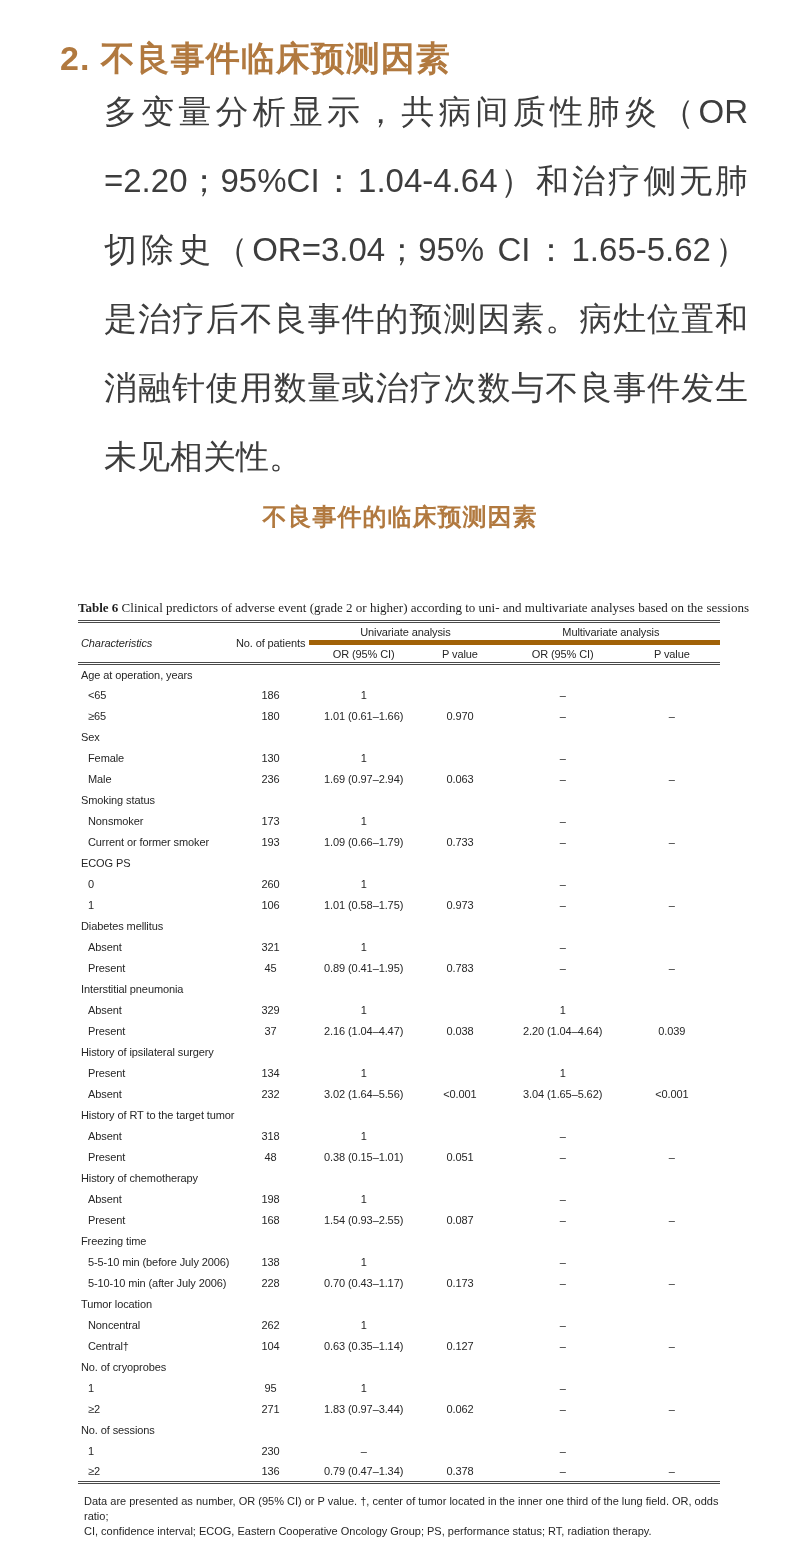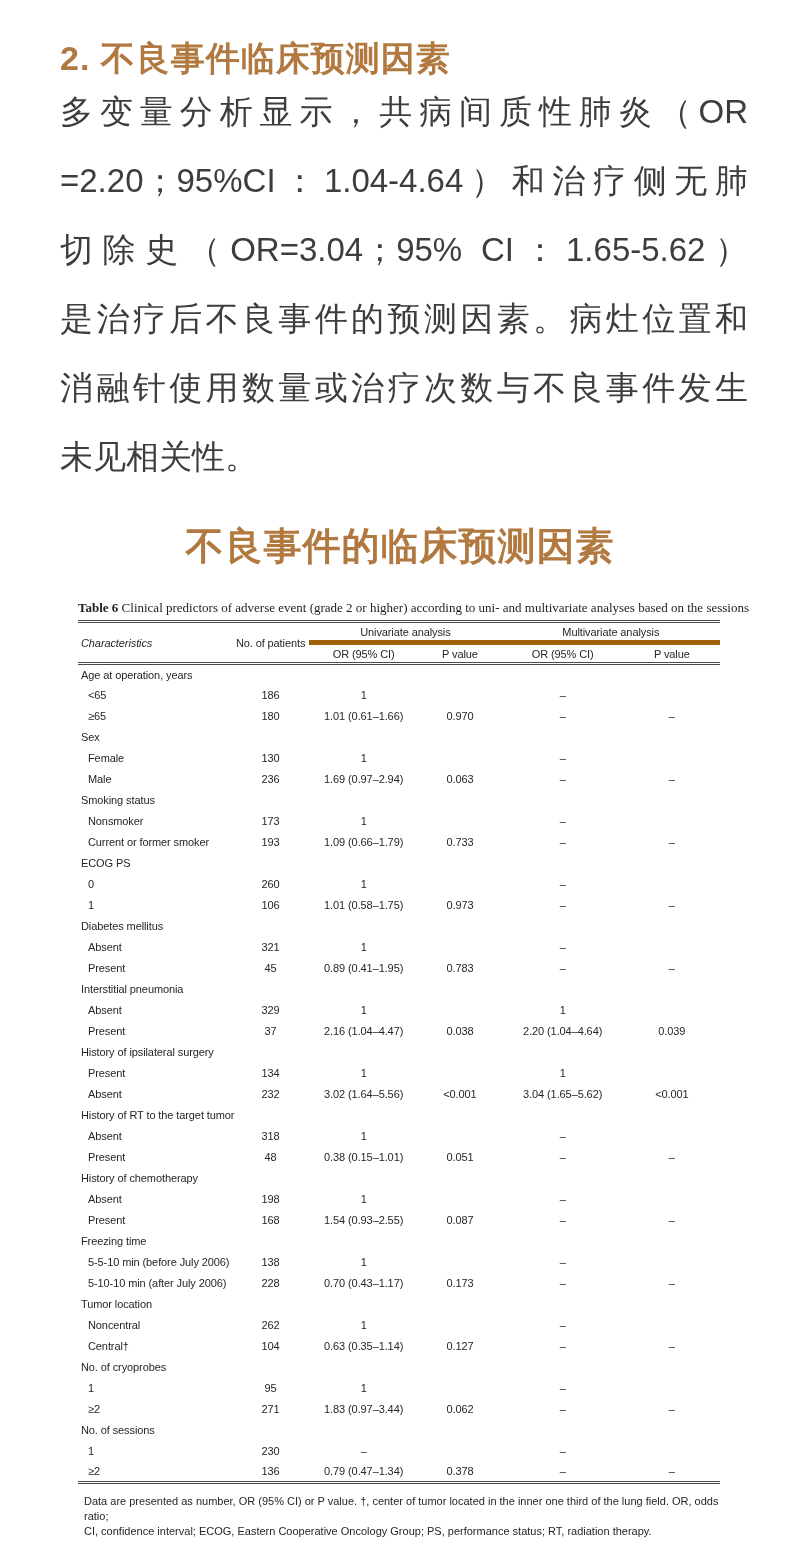--- a/index.html
+++ b/index.html
@@ -16,26 +16,26 @@
     font-size:34px; font-weight:bold; color:#b1793f; letter-spacing:1px;
     white-space:nowrap;
   }
   .paragraph {
     position:absolute; left:60px; top:77px; width:688px;
     color:#3d3d3d; font-size:33px;
   }
   .body-line {
     height:69px; line-height:69px;
     text-align:justify; text-align-last:justify;
-    overflow:hidden; white-space:nowrap;
+    overflow:hidden; white-space:nowrap;margin-left:44px;
   }
   .body-line:last-child { text-align-last:left; }
   .subtitle {
-    position:absolute; left:0; top:521px; width:100%;
-    text-align:center; font-size:38px; font-weight:bold; color:#b1793f;
+    position:absolute; left:0; top:501px; width:100%;
+    text-align:center; font-size:24px; font-weight:bold; color:#b1793f;
     letter-spacing:1px;
   }
   
   .tablewrap {
     position:absolute; left:78px; top:600px; width:642px;
     color:#262626;
   }
   .table-title {
     font-family:"Liberation Serif", serif; font-size:13px;
     margin-bottom:4px; white-space:nowrap; color:#1e1e1e;

